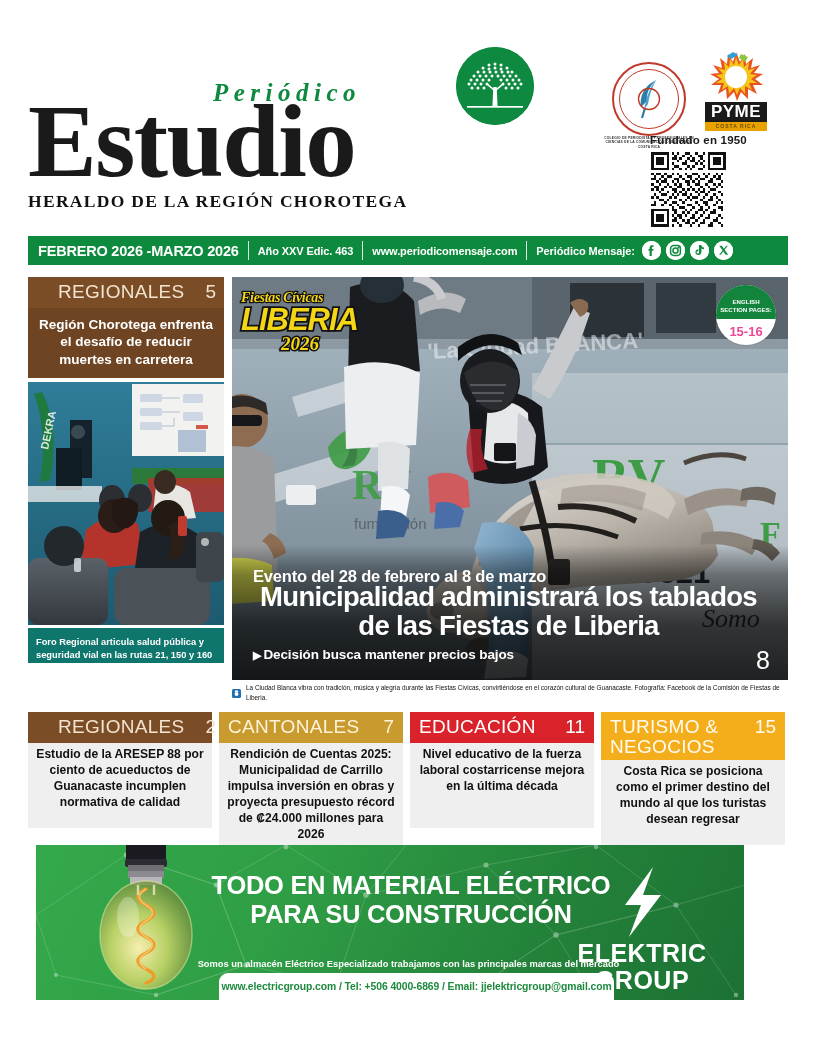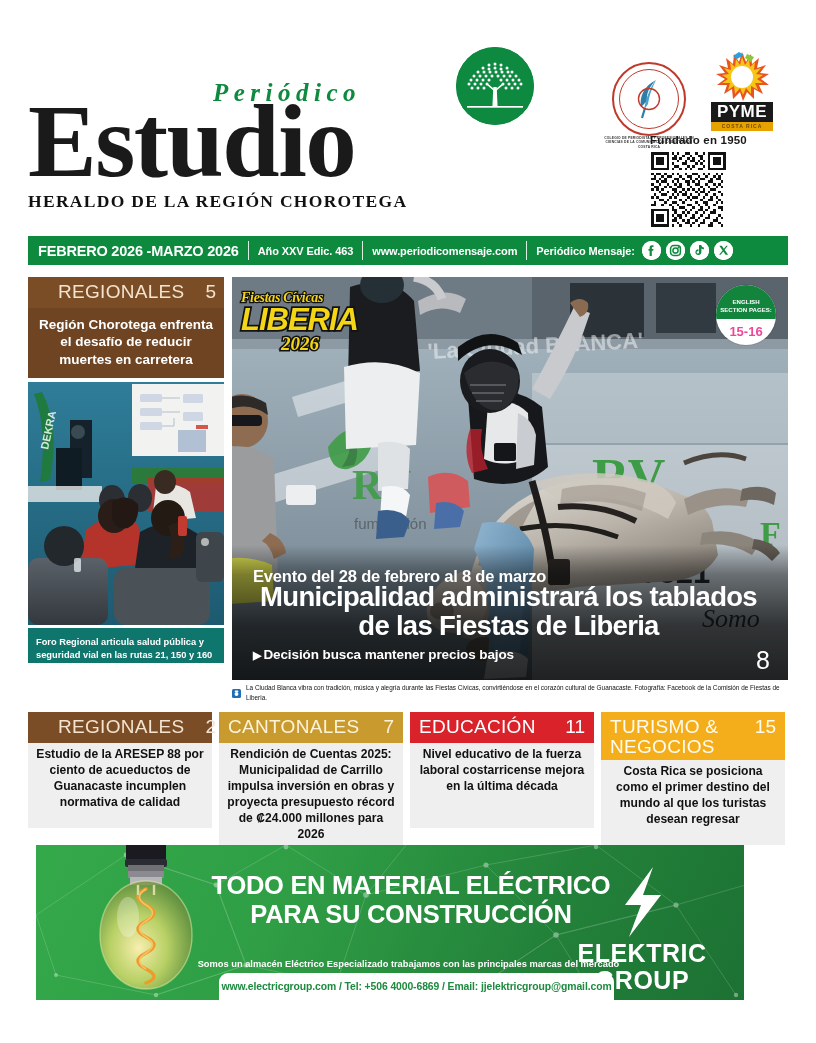--- a/index.html
+++ b/index.html
@@ -30,21 +30,21 @@
     font-size: 17.5px; font-weight: 700; color: #111;
     letter-spacing: 1.3px; margin-top: 5px;
   }
   .tree-logo {
     position: absolute; left: 456px; top: 47px;
     width: 78px; height: 78px; border-radius: 50%;
     background: #0e8a40; overflow: hidden;
   }
   .tree-logo svg { display:block; }
 
-  .seals { position: absolute; left: 603px; top: 50px; display: flex; gap: 16px; align-items: flex-start; }
+  .seals { position: absolute; left: 603px; top: 50px; display: flex; gap: 10px; align-items: flex-start; }
   .seal-garantia { width: 92px; text-align: center; }
   .seal-ring {
     width: 74px; height: 74px; border-radius: 50%;
     border: 2.5px solid #c0392b; margin: 4px auto 0; position: relative; background:#fff;
   }
   .seal-ring::after {
     content: ""; position: absolute; inset: 5px; border-radius: 50%;
     border: 1px solid #c0392b;
   }
   .seal-quill { position: absolute; left: 50%; top: 50%; transform: translate(-50%,-50%); }

